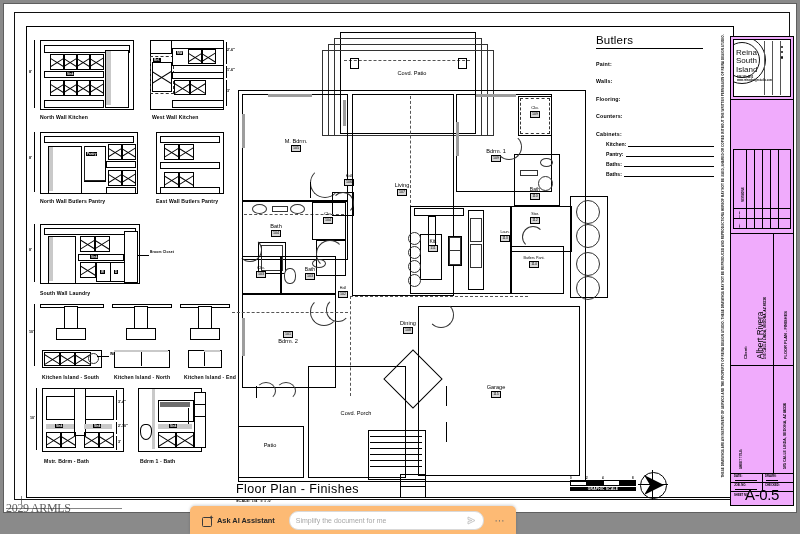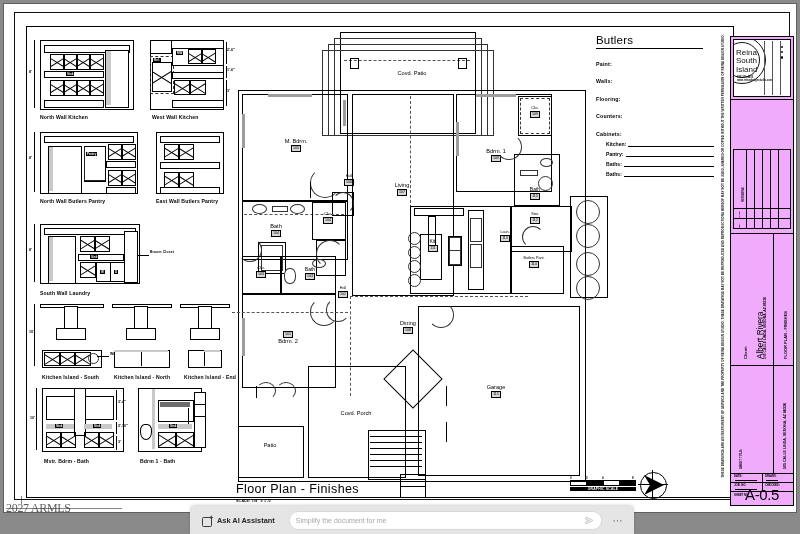--- a/index.html
+++ b/index.html
@@ -111,21 +111,21 @@
   .narrow .c{position:absolute;left:2px;top:2px;width:25px;height:25px;border:1.2px solid #000;border-radius:50%;}
   .narrow .cross{position:absolute;background:#000;}
 
   
   .wm{position:absolute;left:2px;top:497px;font-size:12px;color:#2a2a2a;opacity:.75;letter-spacing:-.3px;
       font-family:"Liberation Serif",serif;}
   .wmline{position:absolute;left:2px;top:504px;width:116px;height:1px;background:#333;opacity:.6;}
   .wmtick{position:absolute;left:17px;top:492px;width:1px;height:8px;background:#333;opacity:.6;}
 
   
-  .aibar{position:absolute;left:190px;top:506px;width:444px;height:28px;background:#e5e5e5;
+  .aibar{position:absolute;left:190px;top:506px;width:326px;height:28px;background:#fdba74;
          border-top-left-radius:5px;border-top-right-radius:5px;display:flex;align-items:center;
          box-shadow:0 -1px 3px rgba(0,0,0,.18);}
   .ai-btn{display:flex;align-items:center;gap:4px;margin-left:12px;}
   .ai-btn .ic{width:11px;height:11px;position:relative;}
   .ai-btn .ic .sq{position:absolute;left:0;top:2px;width:8px;height:8px;border:1.2px solid #3b3b3b;border-radius:1.5px;}
   .ai-btn .ic .st{position:absolute;right:-1px;top:-1px;font-size:7px;color:#3b3b3b;line-height:7px;}
   .ai-btn .lb{font-size:7.4px;font-weight:bold;color:#262626;white-space:nowrap;}
   .ai-input{flex:1;margin-left:14px;margin-right:6px;height:17px;background:#fff;border:1px solid #d9d9d9;
             border-radius:9px;display:flex;align-items:center;padding:0 6px;}
   .ai-input .ph{font-size:7px;color:#a8a8a8;flex:1;}
@@ -631,21 +631,21 @@
       <div class="c"></div>
       <div class="cross" style="left:14px;top:0;width:1px;height:30px;"></div>
       <div class="cross" style="left:0;top:14px;width:30px;height:1px;"></div>
       <svg width="30" height="30" style="position:absolute;left:0;top:0;">
         <polygon points="6,5 26,15 6,25 12,15" fill="#000"></polygon>
       </svg>
     </div>
 
     <div class="wmtick"></div>
     <div class="wmline"></div>
-    <div class="wm">2027 ARMLS</div>
+    <div class="wm">2029 ARMLS</div>
   </div>
 
   <div class="aibar">
     <div class="ai-btn">
       <span class="ic">
         <span class="sq"></span>
           <span class="st">✦</span>
       </span>
       <span class="lb">Ask AI Assistant</span>
     </div>

